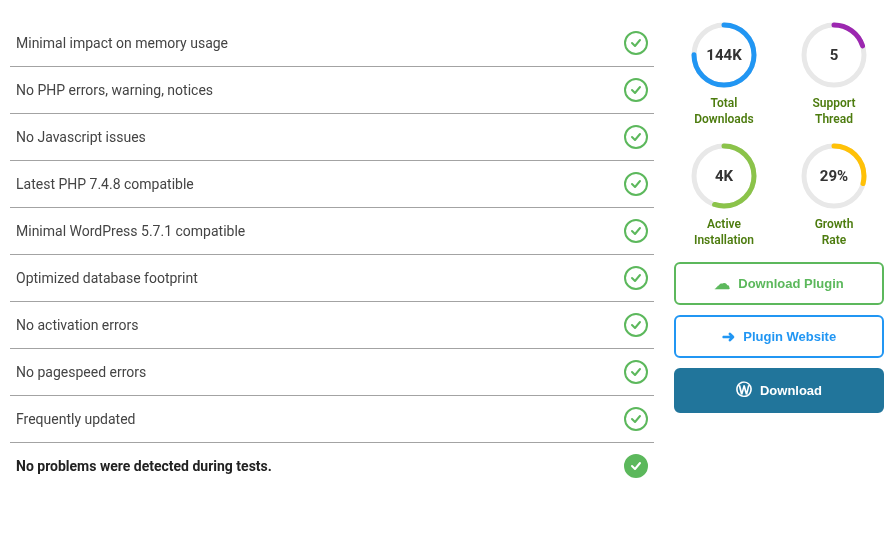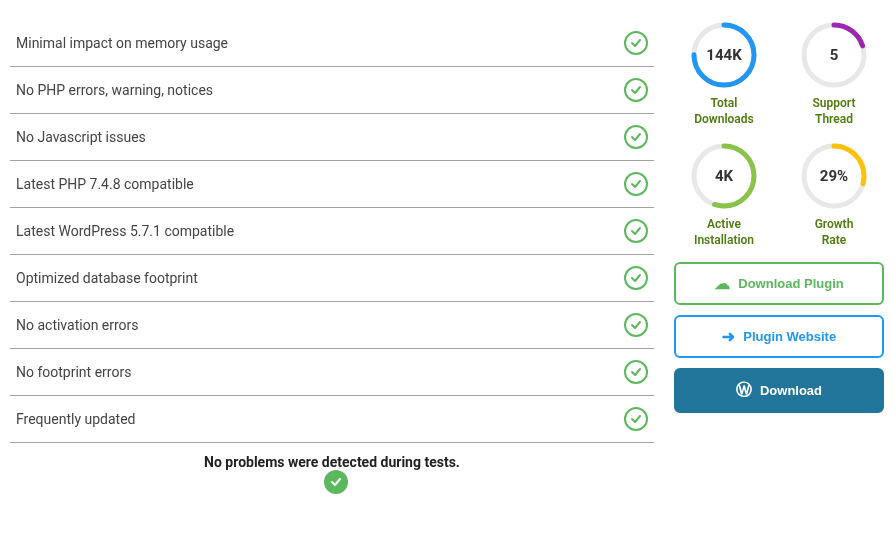--- a/index.html
+++ b/index.html
@@ -23,21 +23,20 @@
     }
     .check-row {
       display: flex;
       align-items: center;
       justify-content: space-between;
       padding: 11px 6px;
       border-bottom: 1px solid #a3a3a3;
     }
     .check-row:last-child {
       border-bottom: none;
-      flex-direction: column;
     }
     .check-row .row-label {
       font-size: 14px;
       color: #444;
     }
     .check-row.bold-row .row-label {
       font-weight: 700;
       color: #222;
     }
     .check-icon {
@@ -171,21 +170,21 @@
       </div>
       <div class="check-row">
         <span class="row-label">Latest PHP 7.4.8 compatible</span>
         <div class="check-icon">
           <svg viewBox="0 0 12 12" fill="none" xmlns="http://www.w3.org/2000/svg">
       <polyline points="2,6 5,9 10,3" stroke="#5cb85c" stroke-width="2" stroke-linecap="round" stroke-linejoin="round"></polyline>
     </svg>
         </div>
       </div>
       <div class="check-row">
-        <span class="row-label">Latest WordPress 5.7.1 compatible</span>
+        <span class="row-label">Minimal WordPress 5.7.1 compatible</span>
         <div class="check-icon">
           <svg viewBox="0 0 12 12" fill="none" xmlns="http://www.w3.org/2000/svg">
       <polyline points="2,6 5,9 10,3" stroke="#5cb85c" stroke-width="2" stroke-linecap="round" stroke-linejoin="round"></polyline>
     </svg>
         </div>
       </div>
       <div class="check-row">
         <span class="row-label">Optimized database footprint</span>
         <div class="check-icon">
           <svg viewBox="0 0 12 12" fill="none" xmlns="http://www.w3.org/2000/svg">
@@ -195,21 +194,21 @@
       </div>
       <div class="check-row">
         <span class="row-label">No activation errors</span>
         <div class="check-icon">
           <svg viewBox="0 0 12 12" fill="none" xmlns="http://www.w3.org/2000/svg">
       <polyline points="2,6 5,9 10,3" stroke="#5cb85c" stroke-width="2" stroke-linecap="round" stroke-linejoin="round"></polyline>
     </svg>
         </div>
       </div>
       <div class="check-row">
-        <span class="row-label">No footprint errors</span>
+        <span class="row-label">No pagespeed errors</span>
         <div class="check-icon">
           <svg viewBox="0 0 12 12" fill="none" xmlns="http://www.w3.org/2000/svg">
       <polyline points="2,6 5,9 10,3" stroke="#5cb85c" stroke-width="2" stroke-linecap="round" stroke-linejoin="round"></polyline>
     </svg>
         </div>
       </div>
       <div class="check-row">
         <span class="row-label">Frequently updated</span>
         <div class="check-icon">
           <svg viewBox="0 0 12 12" fill="none" xmlns="http://www.w3.org/2000/svg">

